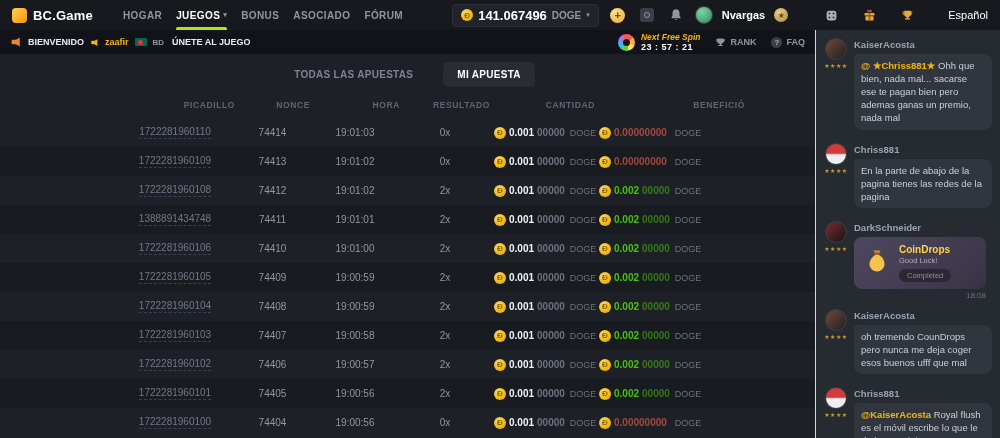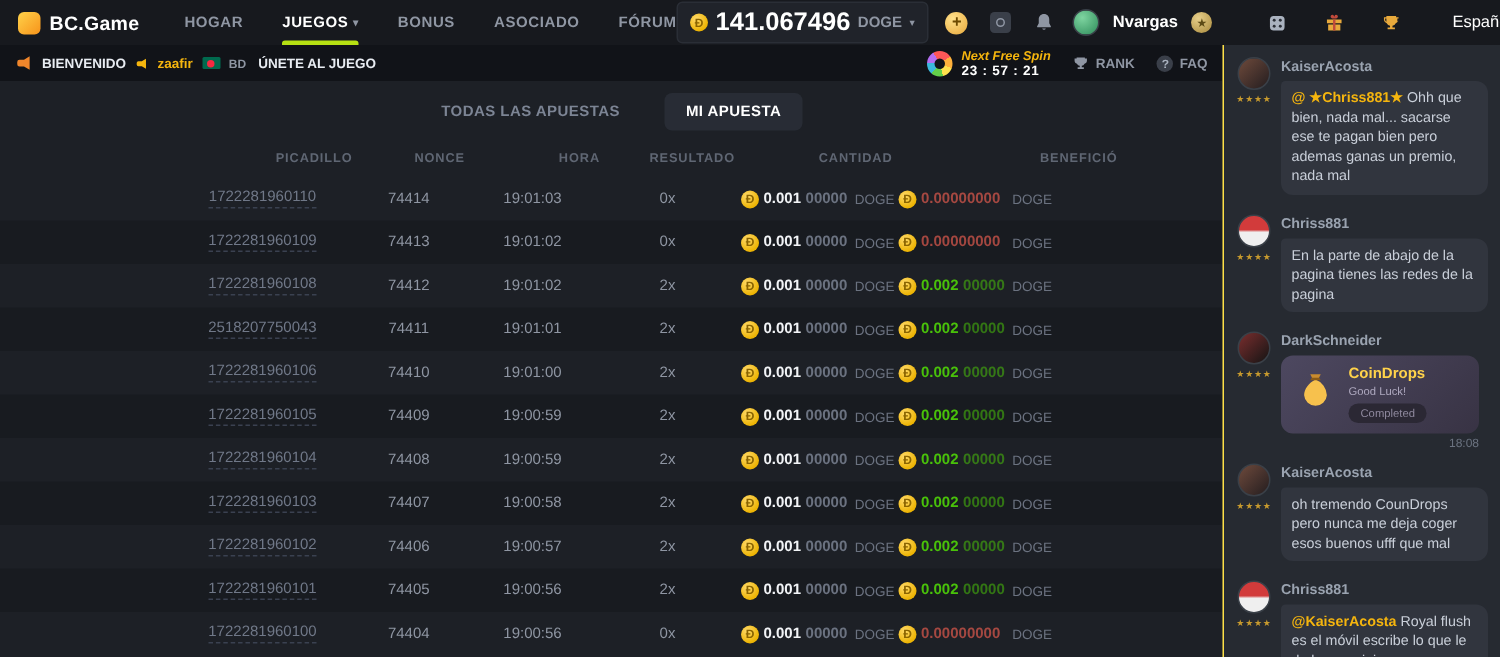--- a/index.html
+++ b/index.html
@@ -4,29 +4,29 @@
 <style>
 *{margin:0;padding:0;box-sizing:border-box}
 html,body{width:1000px;height:438px;overflow:hidden;background:#14161a;font-family:"Liberation Sans",sans-serif}
 .app{position:relative;width:1000px;height:438px;background:#1d2026;overflow:hidden}
 
 
 .navbar{position:absolute;top:0;left:0;width:100%;height:30px;background:#17191e;display:flex;align-items:center;padding:0 12px;z-index:5}
 .logo{display:flex;align-items:flex-start;gap:6px;cursor:pointer}
 .logo-icon{width:15px;height:15px;border-radius:4px;background:linear-gradient(135deg,#ffd24a,#f7931a)}
 .logo-text{color:#fff;font-weight:bold;font-size:13px;letter-spacing:.2px}
-.menu{display:flex;gap:26px;margin-left:30px;height:30px;align-items:flex-end}
+.menu{display:flex;gap:14px;margin-left:30px;height:30px;align-items:flex-end}
 .menu-item{font-size:10px;font-weight:bold;color:#8f96a3;letter-spacing:.4px;cursor:pointer;position:relative;height:30px;display:flex;align-items:center;gap:3px;text-transform:uppercase}
 .menu-item.active{color:#fff}
 .menu-item.active::after{content:"";position:absolute;left:0;right:0;bottom:0;height:3px;background:#b6e113;border-radius:2px 2px 0 0}
 .caret{font-size:7px;color:#8f96a3}
 .nav-right{margin-left:auto;display:flex;align-items:center;gap:9px}
 .balance{display:flex;align-items:center;gap:5px;background:#20232a;border:1px solid #2a2e36;border-radius:4px;padding:3px 8px;cursor:pointer}
 .coin{display:inline-flex;align-items:center;justify-content:center;width:12px;height:12px;border-radius:50%;background:radial-gradient(circle at 35% 30%,#ffd968,#edb404 70%);color:#8a6400;font-size:8px;font-weight:bold;flex:none}
-.bal-amt{color:#fff;font-size:17px;font-weight:bold}
+.bal-amt{color:#fff;font-size:13px;font-weight:bold}
 .bal-cur{color:#8f96a3;font-size:10px;font-weight:bold}
 .icon-btn{width:20px;height:20px;display:flex;align-items:center;justify-content:center;cursor:pointer}
 .dep{width:15px;height:15px;border-radius:50%;background:radial-gradient(circle at 35% 30%,#ffe08a,#e8a93c);color:#6d4a00;font-size:11px;font-weight:bold;display:flex;align-items:center;justify-content:center}
 .vault{width:14px;height:14px;border-radius:3px;background:#3a3f49;position:relative}
 .vault::after{content:"";position:absolute;inset:4px;border-radius:50%;border:1.5px solid #8f96a3}
 .avatar-sm{width:18px;height:18px;border-radius:50%;background:radial-gradient(circle at 35% 30%,#7ed4a0,#2e8c5a);border:1px solid #3a4048;cursor:pointer}
 .nav-user{color:#fff;font-size:11px;font-weight:bold;cursor:pointer}
 .vip-badge{width:14px;height:14px;border-radius:50%;background:radial-gradient(circle at 35% 30%,#e7cf8a,#a8893c);display:flex;align-items:center;justify-content:center;color:#5c4a16;font-size:8px}
 .chat-hdr-icons{display:flex;gap:18px;margin-left:24px;align-items:center}
 .lang{color:#fff;font-size:11px;margin-left:22px;cursor:pointer;white-space:nowrap}
@@ -257,21 +257,21 @@
           </div>
           <div class="cell left">
             <span class="coin">Ð</span>
             <span class="win">0.002</span>
             <span class="windim">00000</span>
             <span class="cur">DOGE</span>
           </div>
         </div>
         <div class="trow">
           <div class="cell">
-            <span class="hash">2518207750043</span>
+            <span class="hash">1388891434748</span>
           </div>
           <div class="cell">74411</div>
           <div class="cell">19:01:01</div>
           <div class="cell">2x</div>
           <div class="cell left">
             <span class="coin">Ð</span>
             <span class="amt">0.001</span>
             <span class="dim">00000</span>
             <span class="cur">DOGE</span>
           </div>

